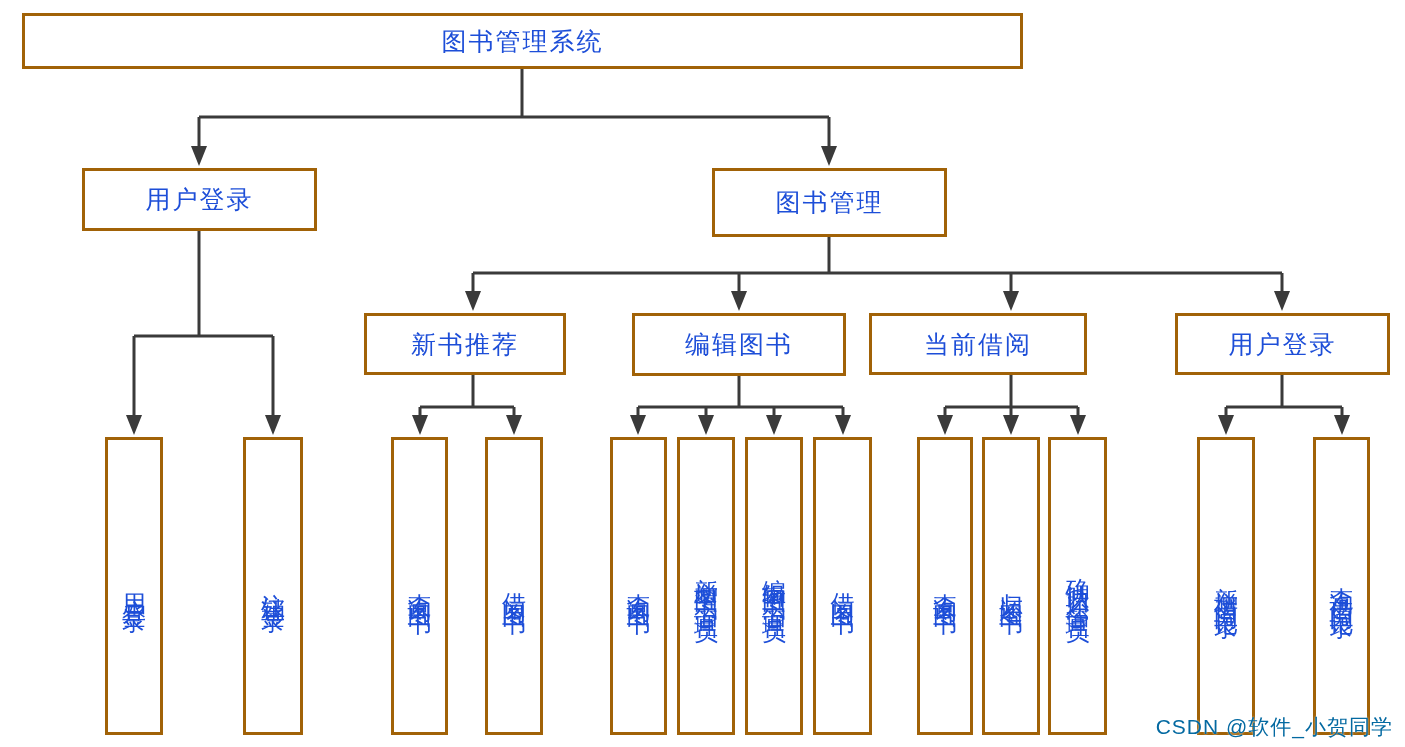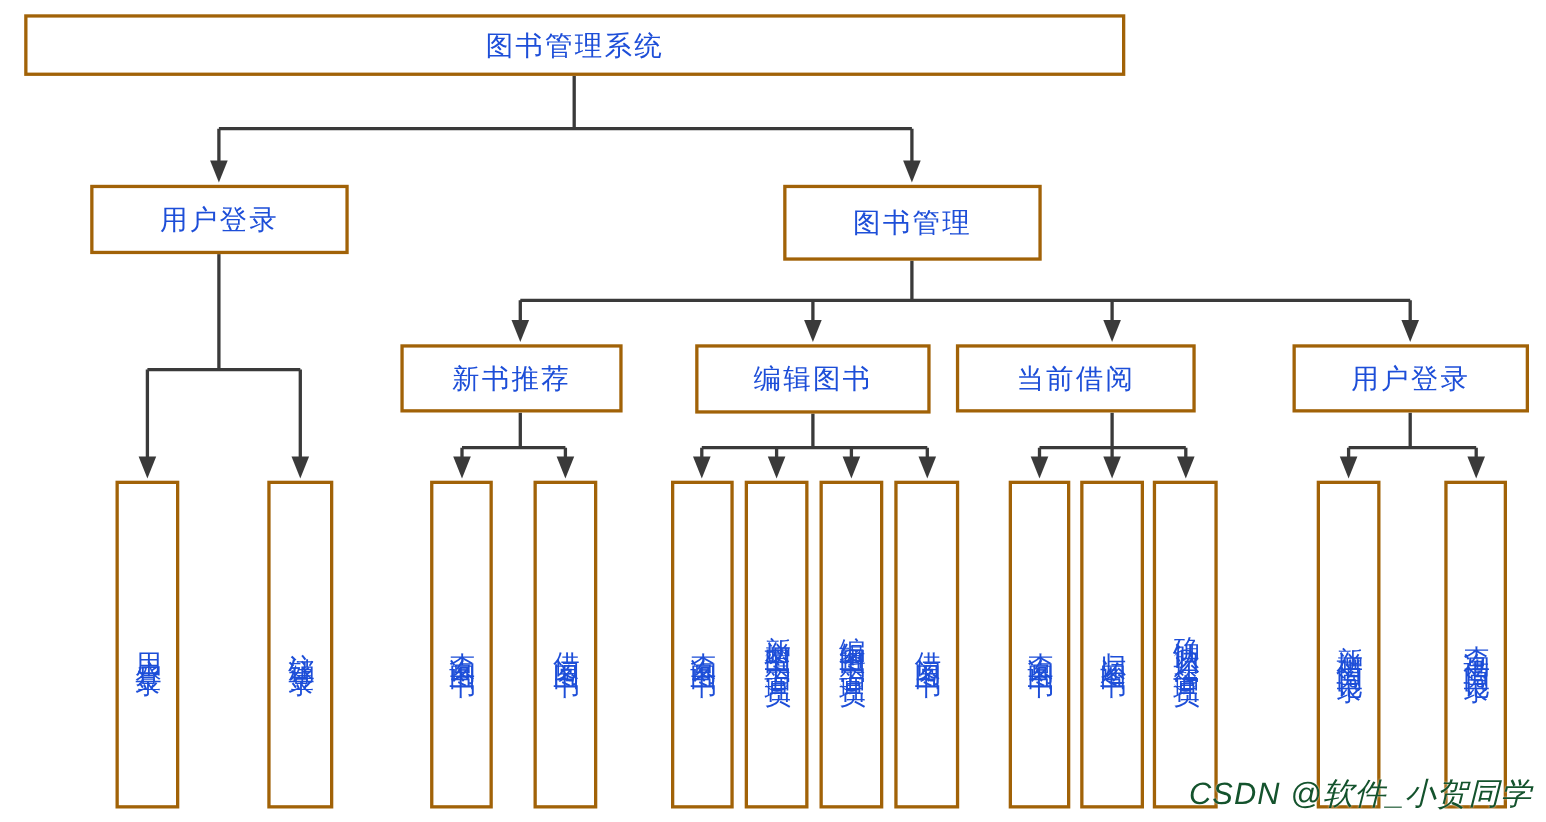--- a/index.html
+++ b/index.html
@@ -37,26 +37,25 @@
     writing-mode: vertical-rl;
     text-orientation: mixed;
     font-size: 24px;
     letter-spacing: 6px;
     line-height: 1;
   }
   #watermark {
     position: absolute;
     right: 12px;
     bottom: 6px;
-    font-size: 28px;
+    font-size: 21px;
     letter-spacing: 1px;
-    color: #14532d;
+    color: #0369a1;
     text-shadow: 0 0 2px rgba(255,255,255,0.9);
     white-space: nowrap;
-    font-style: italic;
   }
 </style>
 </head>
 <body>
 
 <div id="canvas">
 
   <svg id="connectors" viewBox="0 0 1405 747" xmlns="http://www.w3.org/2000/svg">
 
     <g>

